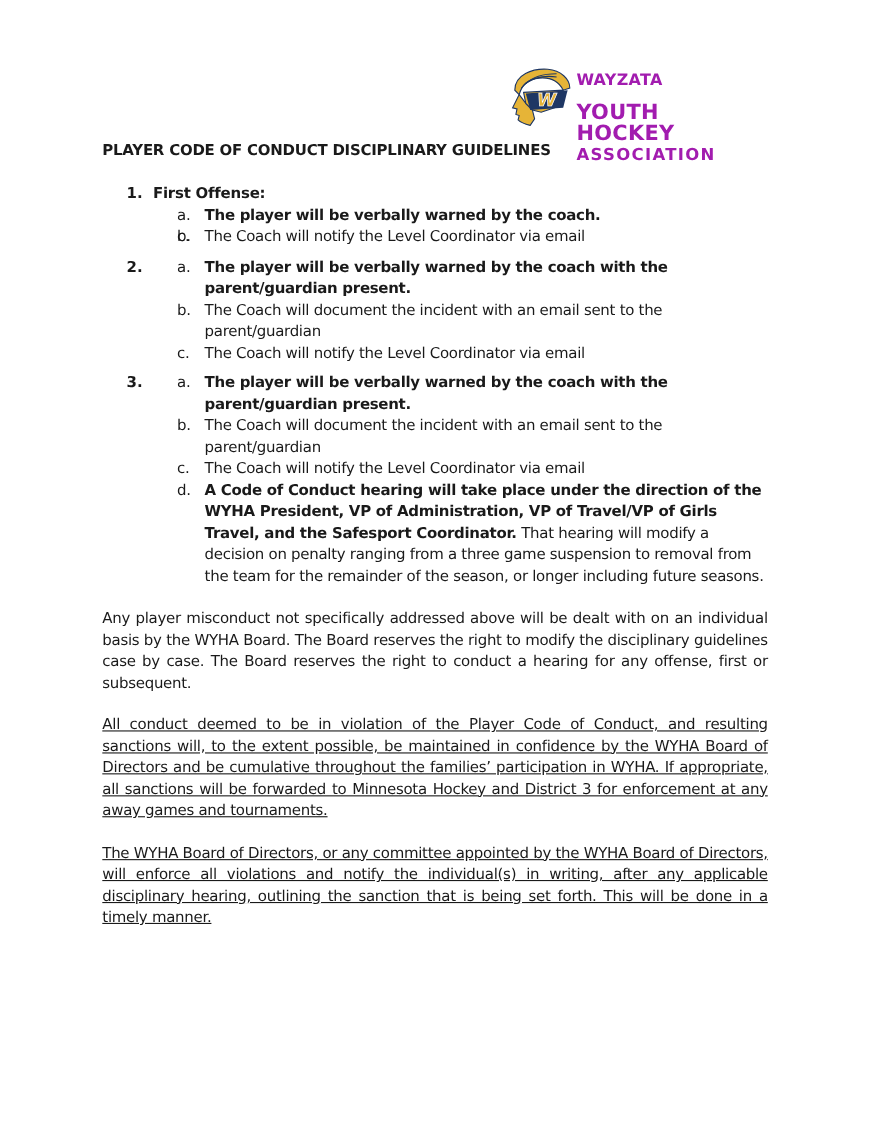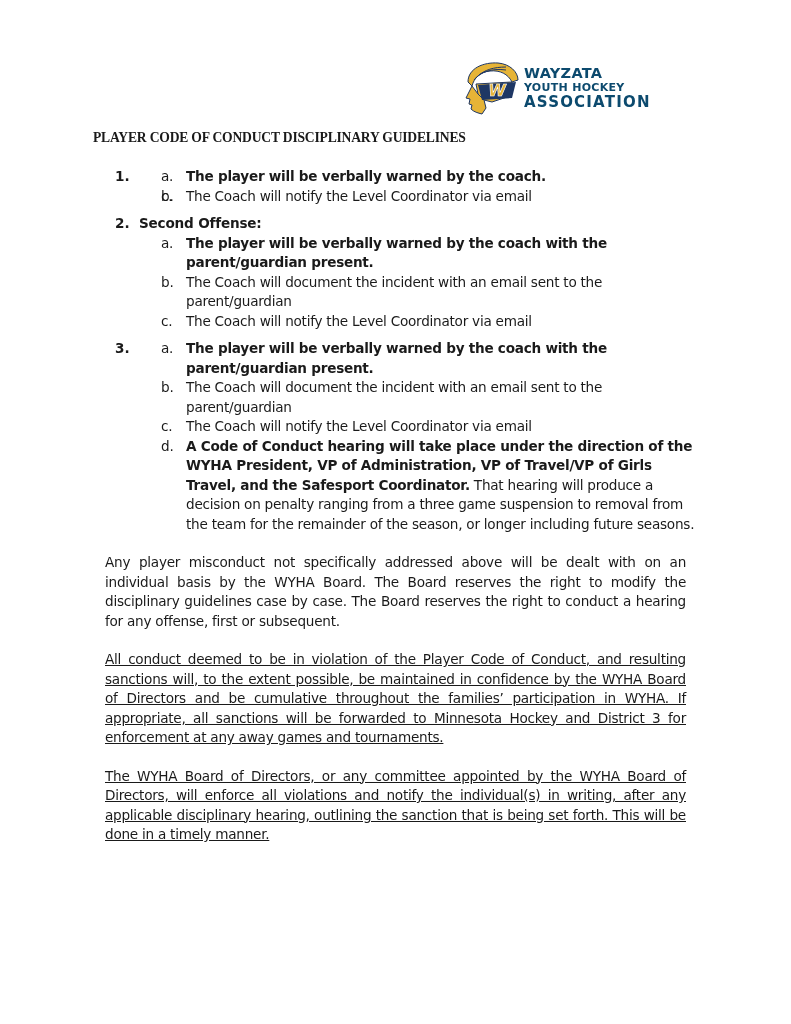--- a/index.html
+++ b/index.html
@@ -4,40 +4,40 @@
 <style>
   html, body { margin: 0; padding: 0; background: #ffffff; }
   body {
     width: 791px; height: 1024px; position: relative; overflow: hidden;
     font-family: "DejaVu Sans", sans-serif; color: #1a1a1a;
   }
   .logo { position: absolute; left: 462px; top: 60px; width: 210px; height: 56px; }
   .logo svg { position: absolute; left: 0; top: 0; }
   .logo-text {
     position: absolute; left: 62px; top: 6px;
-    font-family: "DejaVu Sans", sans-serif; font-weight: bold; color: #0c4a6e;
+    font-family: "DejaVu Sans", sans-serif; font-weight: bold; color: #a21caf;
     line-height: 1;
   }
   .logo-text .l1 { font-size: 14.5px; letter-spacing: 0.3px; display: block; }
-  .logo-text .l2 { font-size: 11px; letter-spacing: 0.3px; display: block; margin-top: 1px; }
+  .logo-text .l2 { font-size: 19px; letter-spacing: 0.3px; display: block; margin-top: 12px; }
   .logo-text .l3 { font-size: 15px; letter-spacing: 1.2px; display: block; margin-top: 2px; }
 
   .doc { position: absolute; left: 93px; top: 128px; width: 605px; }
-  .title { font-weight: bold; font-size: 13.6px; margin: 0; line-height: 19px; letter-spacing: -0.2px; font-family: Liberation Serif, serif; }
+  .title { font-weight: bold; font-size: 13.6px; margin: 0; line-height: 19px; letter-spacing: -0.2px; }
 
   .offenses { margin: 20px 0 0 0; padding: 0; list-style: none; }
   .offense { position: relative; padding-left: 46px; margin-bottom: 8px; }
   .offense .num { position: absolute; left: 22px; top: 0; font-weight: bold; font-size: 13.6px; line-height: 19.5px; }
   .offense .head { font-weight: bold; font-size: 13.6px; line-height: 19.5px; letter-spacing: -0.2px; }
   .subs { list-style: none; margin: 0; padding: 0; }
   .sub { position: relative; padding-left: 47px; font-size: 13.6px; line-height: 19.5px; letter-spacing: -0.25px; }
   .sub .letter { position: absolute; left: 22px; top: 0; }
   .bold { font-weight: bold; }
 
-  .para { font-size: 13.6px; line-height: 19.5px; text-align: justify; margin: 12px; letter-spacing: -0.25px; }
+  .para { font-size: 13.6px; line-height: 19.5px; text-align: justify; margin: 0; letter-spacing: -0.25px; }
   .p1 { margin-top: 19px; }
   .p2, .p3 { margin-top: 19px; text-decoration: underline; }
 </style>
 </head>
 <body>
 
 <div class="logo">
   <svg width="58" height="56" viewBox="0 0 58 56">
 
     <path d="M6 22 C6 8 22 2 36 3 C48 4 56 12 56 20 L50 22 C46 14 38 10 28 11 C18 12 12 18 10 26 Z" fill="#e6b437" stroke="#1e3764" stroke-width="1"></path>
@@ -58,38 +58,38 @@
     <span class="l3">ASSOCIATION</span>
   </div>
 </div>
 
 <div class="doc">
   <h1 class="title">PLAYER CODE OF CONDUCT DISCIPLINARY GUIDELINES</h1>
 
   <ol class="offenses">
     <li class="offense">
       <span class="num">1.</span>
+      <div class="head">First Offense:</div>
       <ol class="subs">
         <li class="sub">
           <span class="letter">a.</span>
           <span class="bold">The player will be verbally warned by the coach.</span>
         </li>
         <li class="sub">
           <span class="letter">b.</span>
         </li>
         <li class="sub">
           <span class="letter">c.</span>
           <span>The Coach will notify the Level Coordinator via email</span>
         </li>
       </ol>
     </li>
 
     <li class="offense">
       <span class="num">2.</span>
-      <div class="head">Second Offense:</div>
       <ol class="subs">
         <li class="sub">
           <span class="letter">a.</span>
           <span class="bold">The player will be verbally warned by the coach with the parent/guardian present.</span>
         </li>
         <li class="sub">
           <span class="letter">b.</span>
           <span>The Coach will document the incident with an email sent to the parent/guardian</span>
         </li>
         <li class="sub">
@@ -109,21 +109,21 @@
         <li class="sub">
           <span class="letter">b.</span>
           <span>The Coach will document the incident with an email sent to the parent/guardian</span>
         </li>
         <li class="sub">
           <span class="letter">c.</span>
           <span>The Coach will notify the Level Coordinator via email</span>
         </li>
         <li class="sub">
           <span class="letter">d.</span>
-          <span class="bold">A Code of Conduct hearing will take place under the direction of the WYHA President, VP of Administration, VP of Travel/VP of Girls Travel, and the Safesport Coordinator.</span><span> That hearing will produce a decision on penalty ranging from a three game suspension to removal from the team for the remainder of the season, or longer including future seasons.</span>
+          <span class="bold">A Code of Conduct hearing will take place under the direction of the WYHA President, VP of Administration, VP of Travel/VP of Girls Travel, and the Safesport Coordinator.</span><span> That hearing will modify a decision on penalty ranging from a three game suspension to removal from the team for the remainder of the season, or longer including future seasons.</span>
         </li>
       </ol>
     </li>
   </ol>
 
   <p class="para p1">Any player misconduct not specifically addressed above will be dealt with on an individual basis by the WYHA Board. The Board reserves the right to modify the disciplinary guidelines case by case. The Board reserves the right to conduct a hearing for any offense, first or subsequent.</p>
   <p class="para p2">All conduct deemed to be in violation of the Player Code of Conduct, and resulting sanctions will, to the extent possible, be maintained in confidence by the WYHA Board of Directors and be cumulative throughout the families’ participation in WYHA. If appropriate, all sanctions will be forwarded to Minnesota Hockey and District 3 for enforcement at any away games and tournaments.</p>
   <p class="para p3">The WYHA Board of Directors, or any committee appointed by the WYHA Board of Directors, will enforce all violations and notify the individual(s) in writing, after any applicable disciplinary hearing, outlining the sanction that is being set forth. This will be done in a timely manner.</p>
 </div>
 

